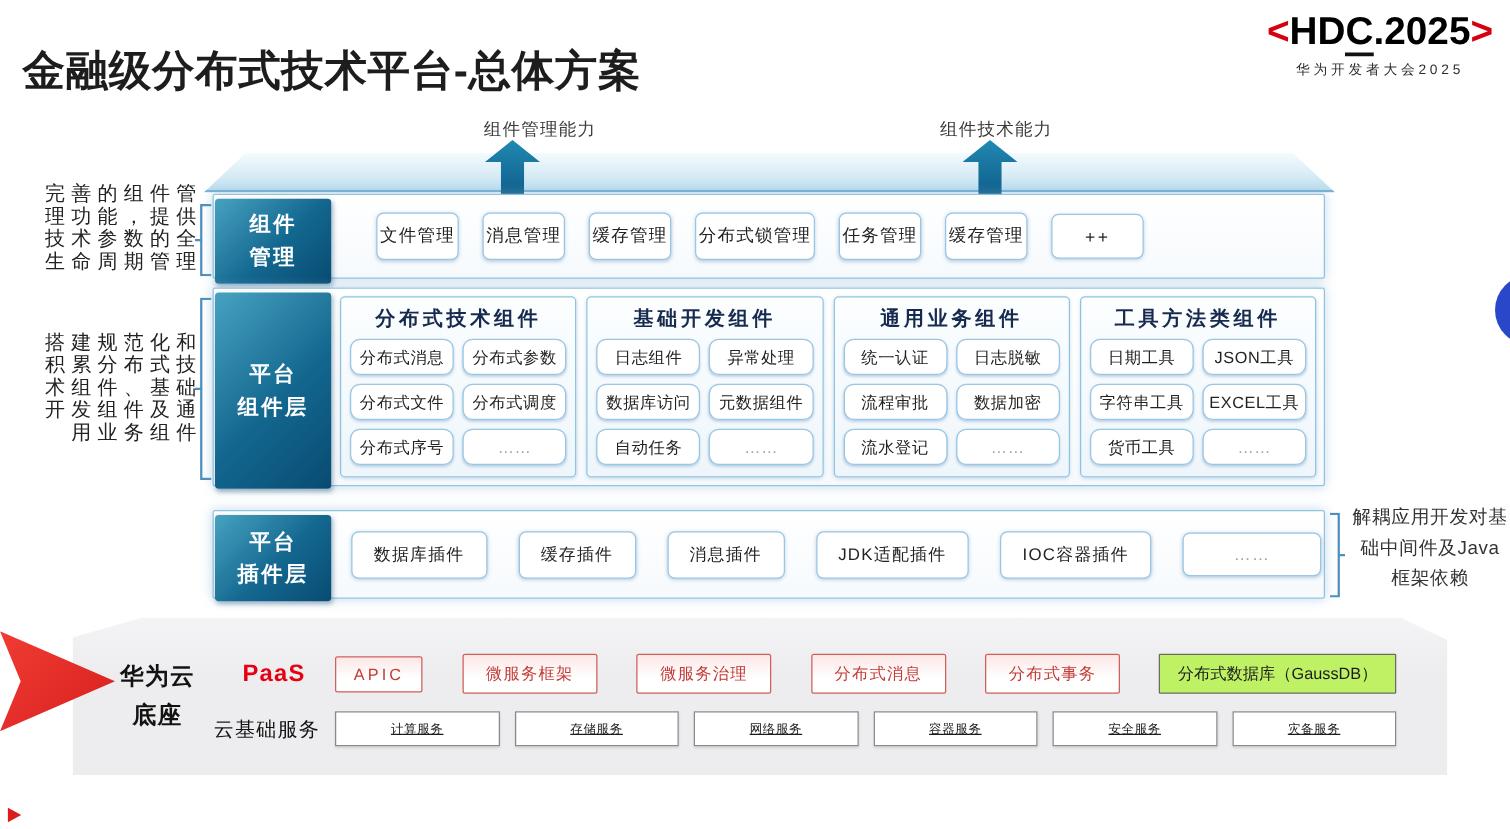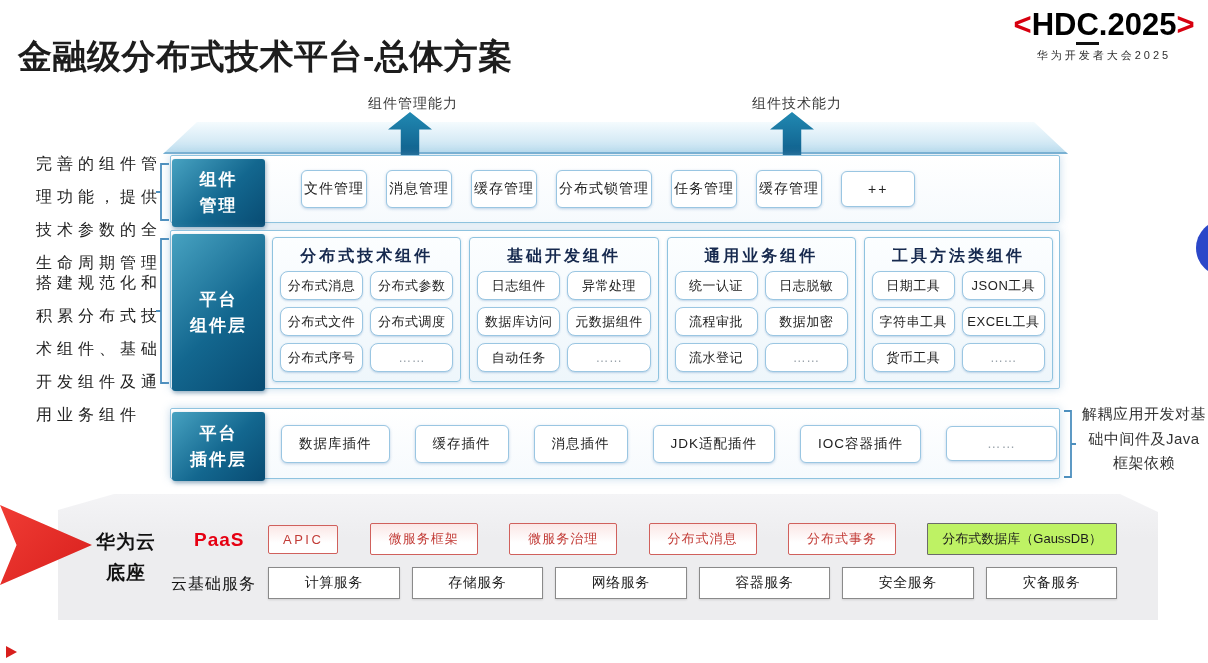--- a/index.html
+++ b/index.html
@@ -21,22 +21,22 @@
   .band{position:absolute;left:163px;top:122px;width:905px;height:32px;
     background:linear-gradient(180deg,#f4fbfe 0%,#d9ecf6 55%,#b9dcee 100%);
     clip-path:polygon(34px 0,calc(100% - 34px) 0,100% 100%,0 100%);}
   .band::after{content:"";position:absolute;left:0;right:0;bottom:0;height:2px;background:#79b1d3;}
   .up-arrow{position:absolute;width:44px;height:44px;
     background:linear-gradient(180deg,#2189b2,#0f5e8b);
     clip-path:polygon(50% 0,100% 40%,71% 40%,71% 100%,29% 100%,29% 40%,0 40%);}
   .arrow-label{position:absolute;width:150px;text-align:center;font-size:14px;
     color:#3a3a3a;letter-spacing:1px;}
   
-  .note-left{position:absolute;left:36px;width:142px;font-size:16px;line-height:33px;
-    letter-spacing:5px;color:#222;text-align:left;}
+  .note-left{position:absolute;left:20px;width:142px;font-size:16px;line-height:18px;
+    letter-spacing:5px;color:#222;text-align:right;}
   .note-right{position:absolute;left:1082px;top:402px;width:124px;font-size:15px;
     line-height:24.5px;letter-spacing:.5px;color:#333;text-align:center;}
   .bracket{position:absolute;}
   
   .row{position:absolute;left:170px;width:888px;background:linear-gradient(180deg,#ffffff,#f6fafd);
     border:1px solid #8fc3df;border-radius:2px;
     box-shadow:0 0 9px rgba(130,175,210,.45);}
   .row1{top:155px;height:66px;}
   .row2{top:230px;height:157px;}
   .row3{top:408px;height:69px;}
@@ -89,22 +89,22 @@
     display:flex;align-items:center;justify-content:space-between;}
   .red-chip{background:linear-gradient(180deg,#fbe7e6,#ffffff 62%);
     border:1px solid #d0605c;border-radius:2px;color:#c23b36;font-size:13px;
     letter-spacing:1px;padding:6px 18px;white-space:nowrap;}
   .red-chip.apic{letter-spacing:2.5px;padding:6px 14px;}
   .db-chip{background:#bef264;border:1px solid #6b6b6b;border-radius:1px;color:#1c1c1c;
     font-size:13px;padding:6px 14px;white-space:nowrap;}
   .cloud-items{position:absolute;left:268px;top:568px;width:849px;height:30px;
     display:flex;align-items:center;gap:12px;}
   .cloud-chip{flex:1;background:#fff;border:1px solid #8a8a8a;color:#1c1c1c;
-    font-size:14px;letter-spacing:.5px;text-align:center;padding:6px 0;
-    box-shadow:0 1px 2px rgba(0,0,0,.12);white-space:nowrap;}
+    font-size:10px;letter-spacing:.5px;text-align:center;padding:6px 0;
+    box-shadow:0 1px 2px rgba(0,0,0,.12);white-space:nowrap;text-decoration:underline;}
   .footer-mark{position:absolute;left:6px;top:646px;width:11px;height:12px;
     background:#d81f1d;clip-path:polygon(0 0,100% 50%,0 100%);}
 </style>
 </head>
 <body>
 
 <div class="stage">
 
   <h1 class="title">金融级分布式技术平台-总体方案</h1>
 
@@ -113,21 +113,21 @@
       <span class="logo-angle">&lt;</span>
         <span class="logo-black">HD</span>
         <span class="logo-black logo-c">C</span>
         <span class="logo-black">.2025</span>
         <span class="logo-angle">&gt;</span>
     </div>
     <div class="logo-sub">华为开发者大会2025</div>
   </div>
 
   <div class="band"></div>
-  <div class="arrow-label" style="left:338px;top:95px;">组件管理能力</div>
+  <div class="arrow-label" style="left:357px;top:95px;">组件管理能力</div>
   <div class="up-arrow" style="left:388px;top:112px;"></div>
   <div class="arrow-label" style="left:722px;top:95px;">组件技术能力</div>
   <div class="up-arrow" style="left:770px;top:112px;"></div>
 
   <div class="note-left" style="top:147px;">完善的组件管理功能，提供技术参数的全生命周期管理</div>
   <div class="note-left" style="top:266px;">搭建规范化和积累分布式技术组件、基础开发组件及通用业务组件</div>
   <svg class="bracket" style="left:156px;top:163px;" width="14" height="58">
     <path d="M13 1 H5 V29 H0 M5 29 V57 H13" fill="none" stroke="#4d8fbe" stroke-width="1.8"></path>
   </svg>
   <svg class="bracket" style="left:156px;top:238px;" width="14" height="146">

